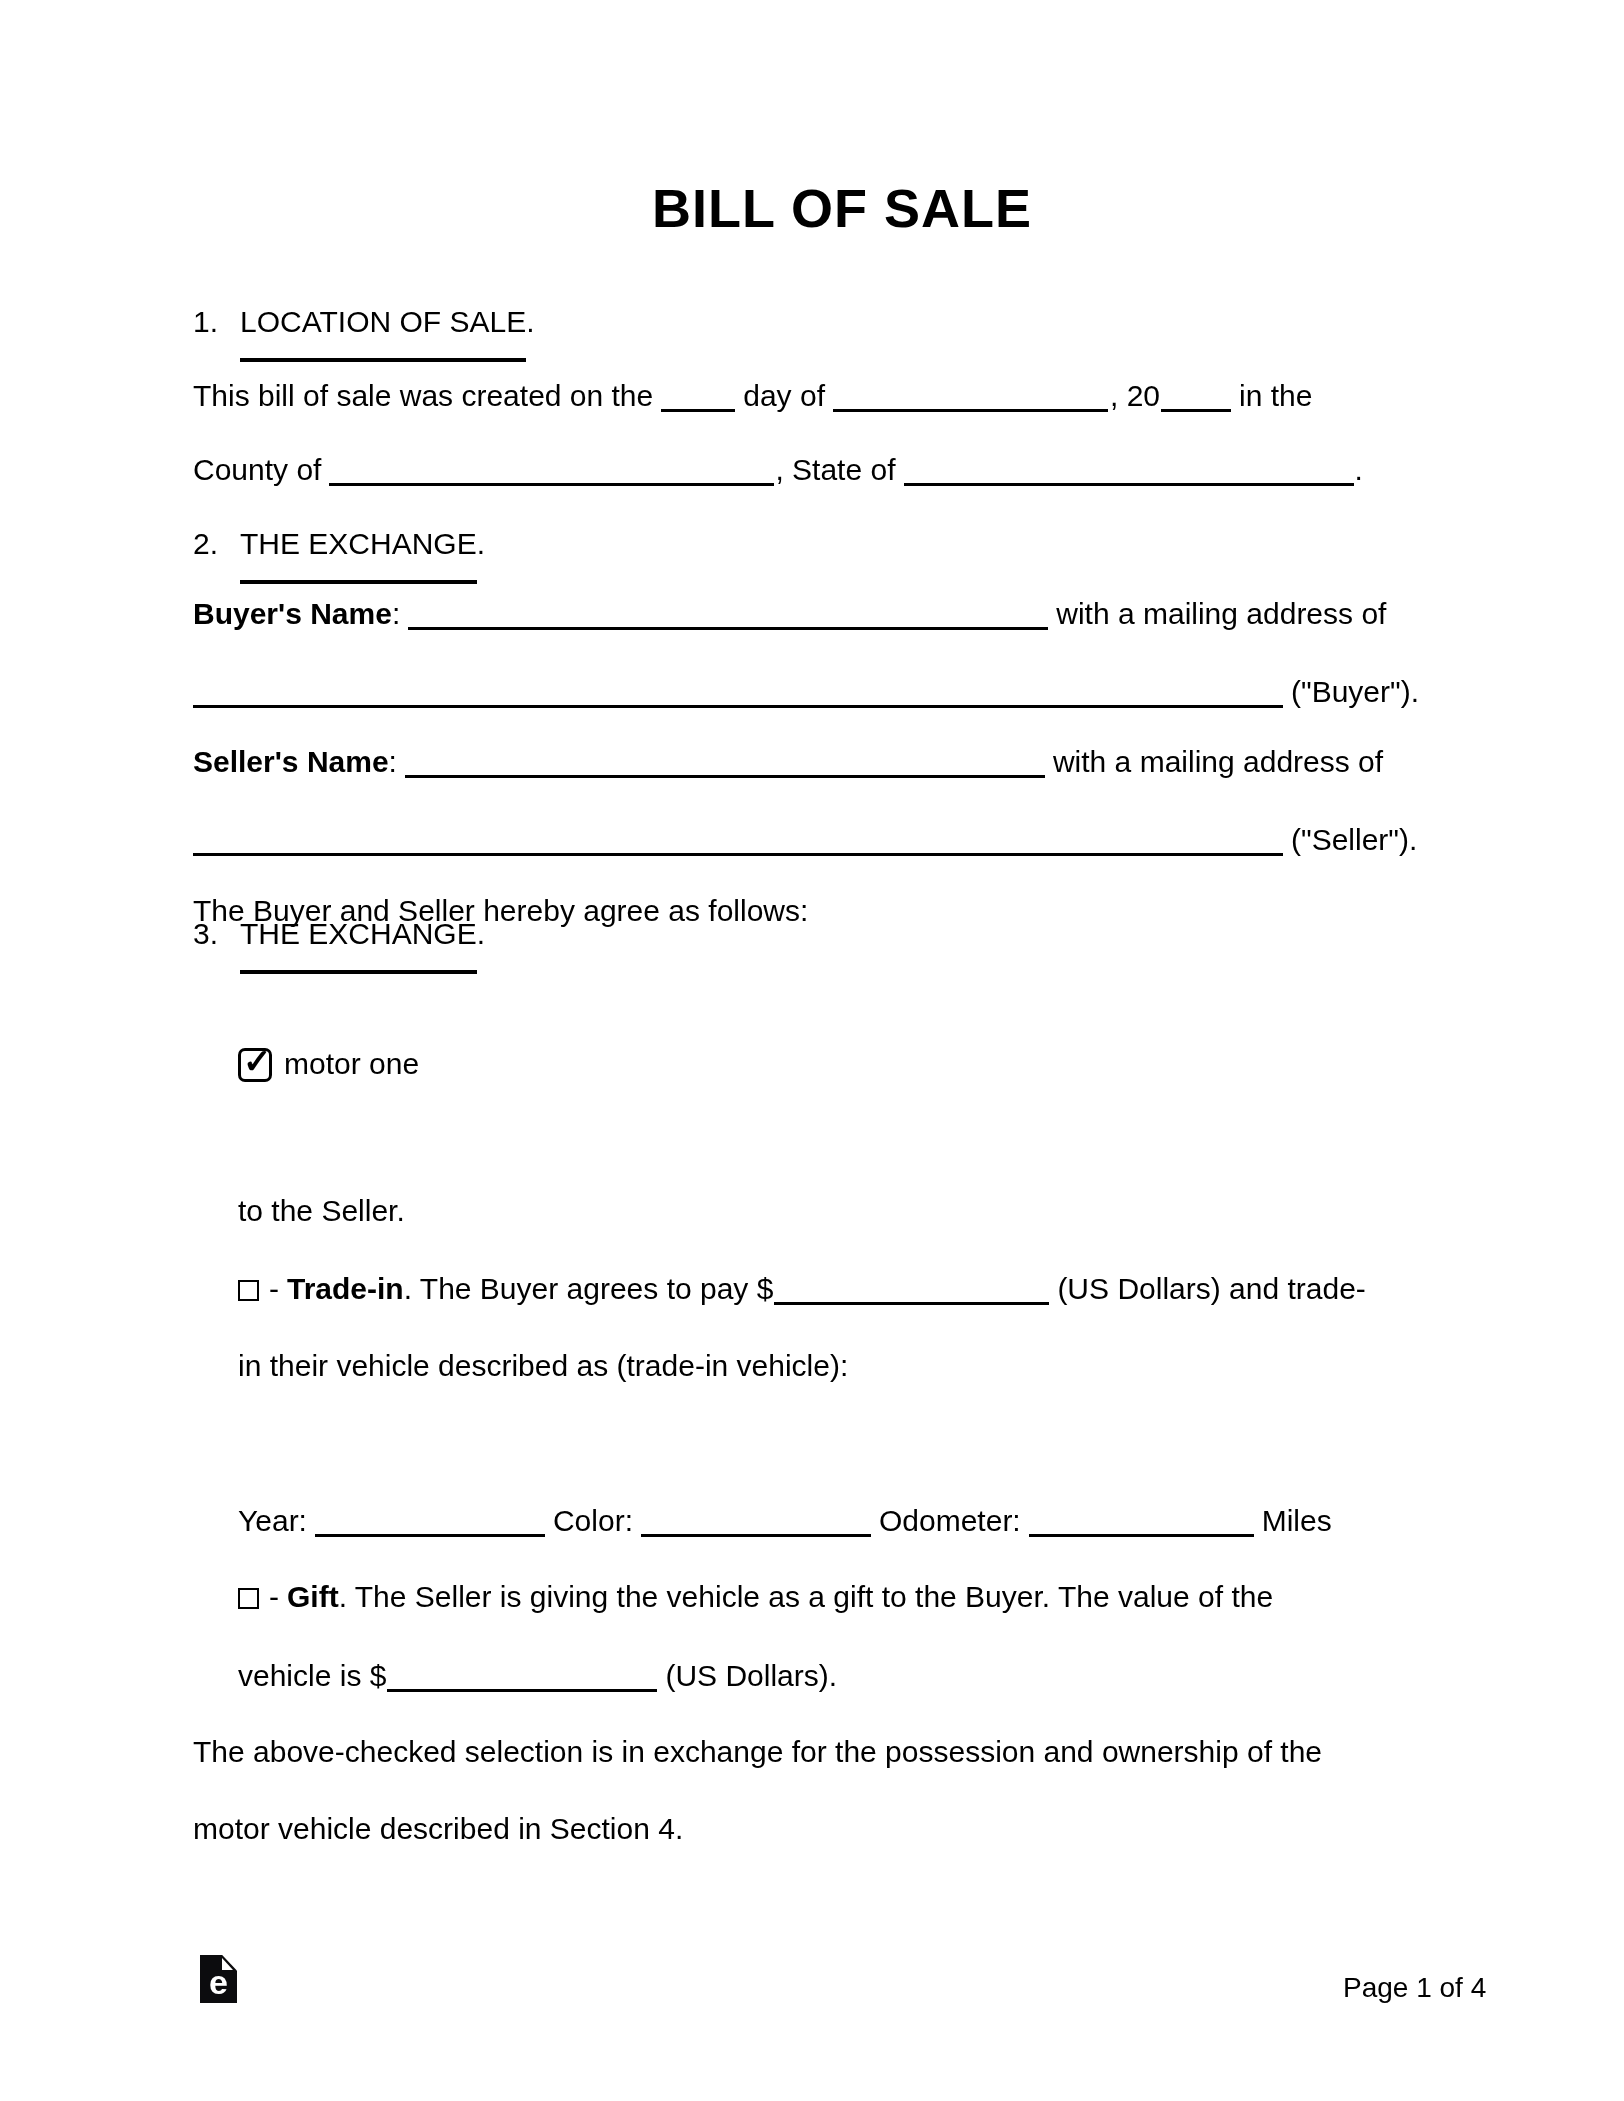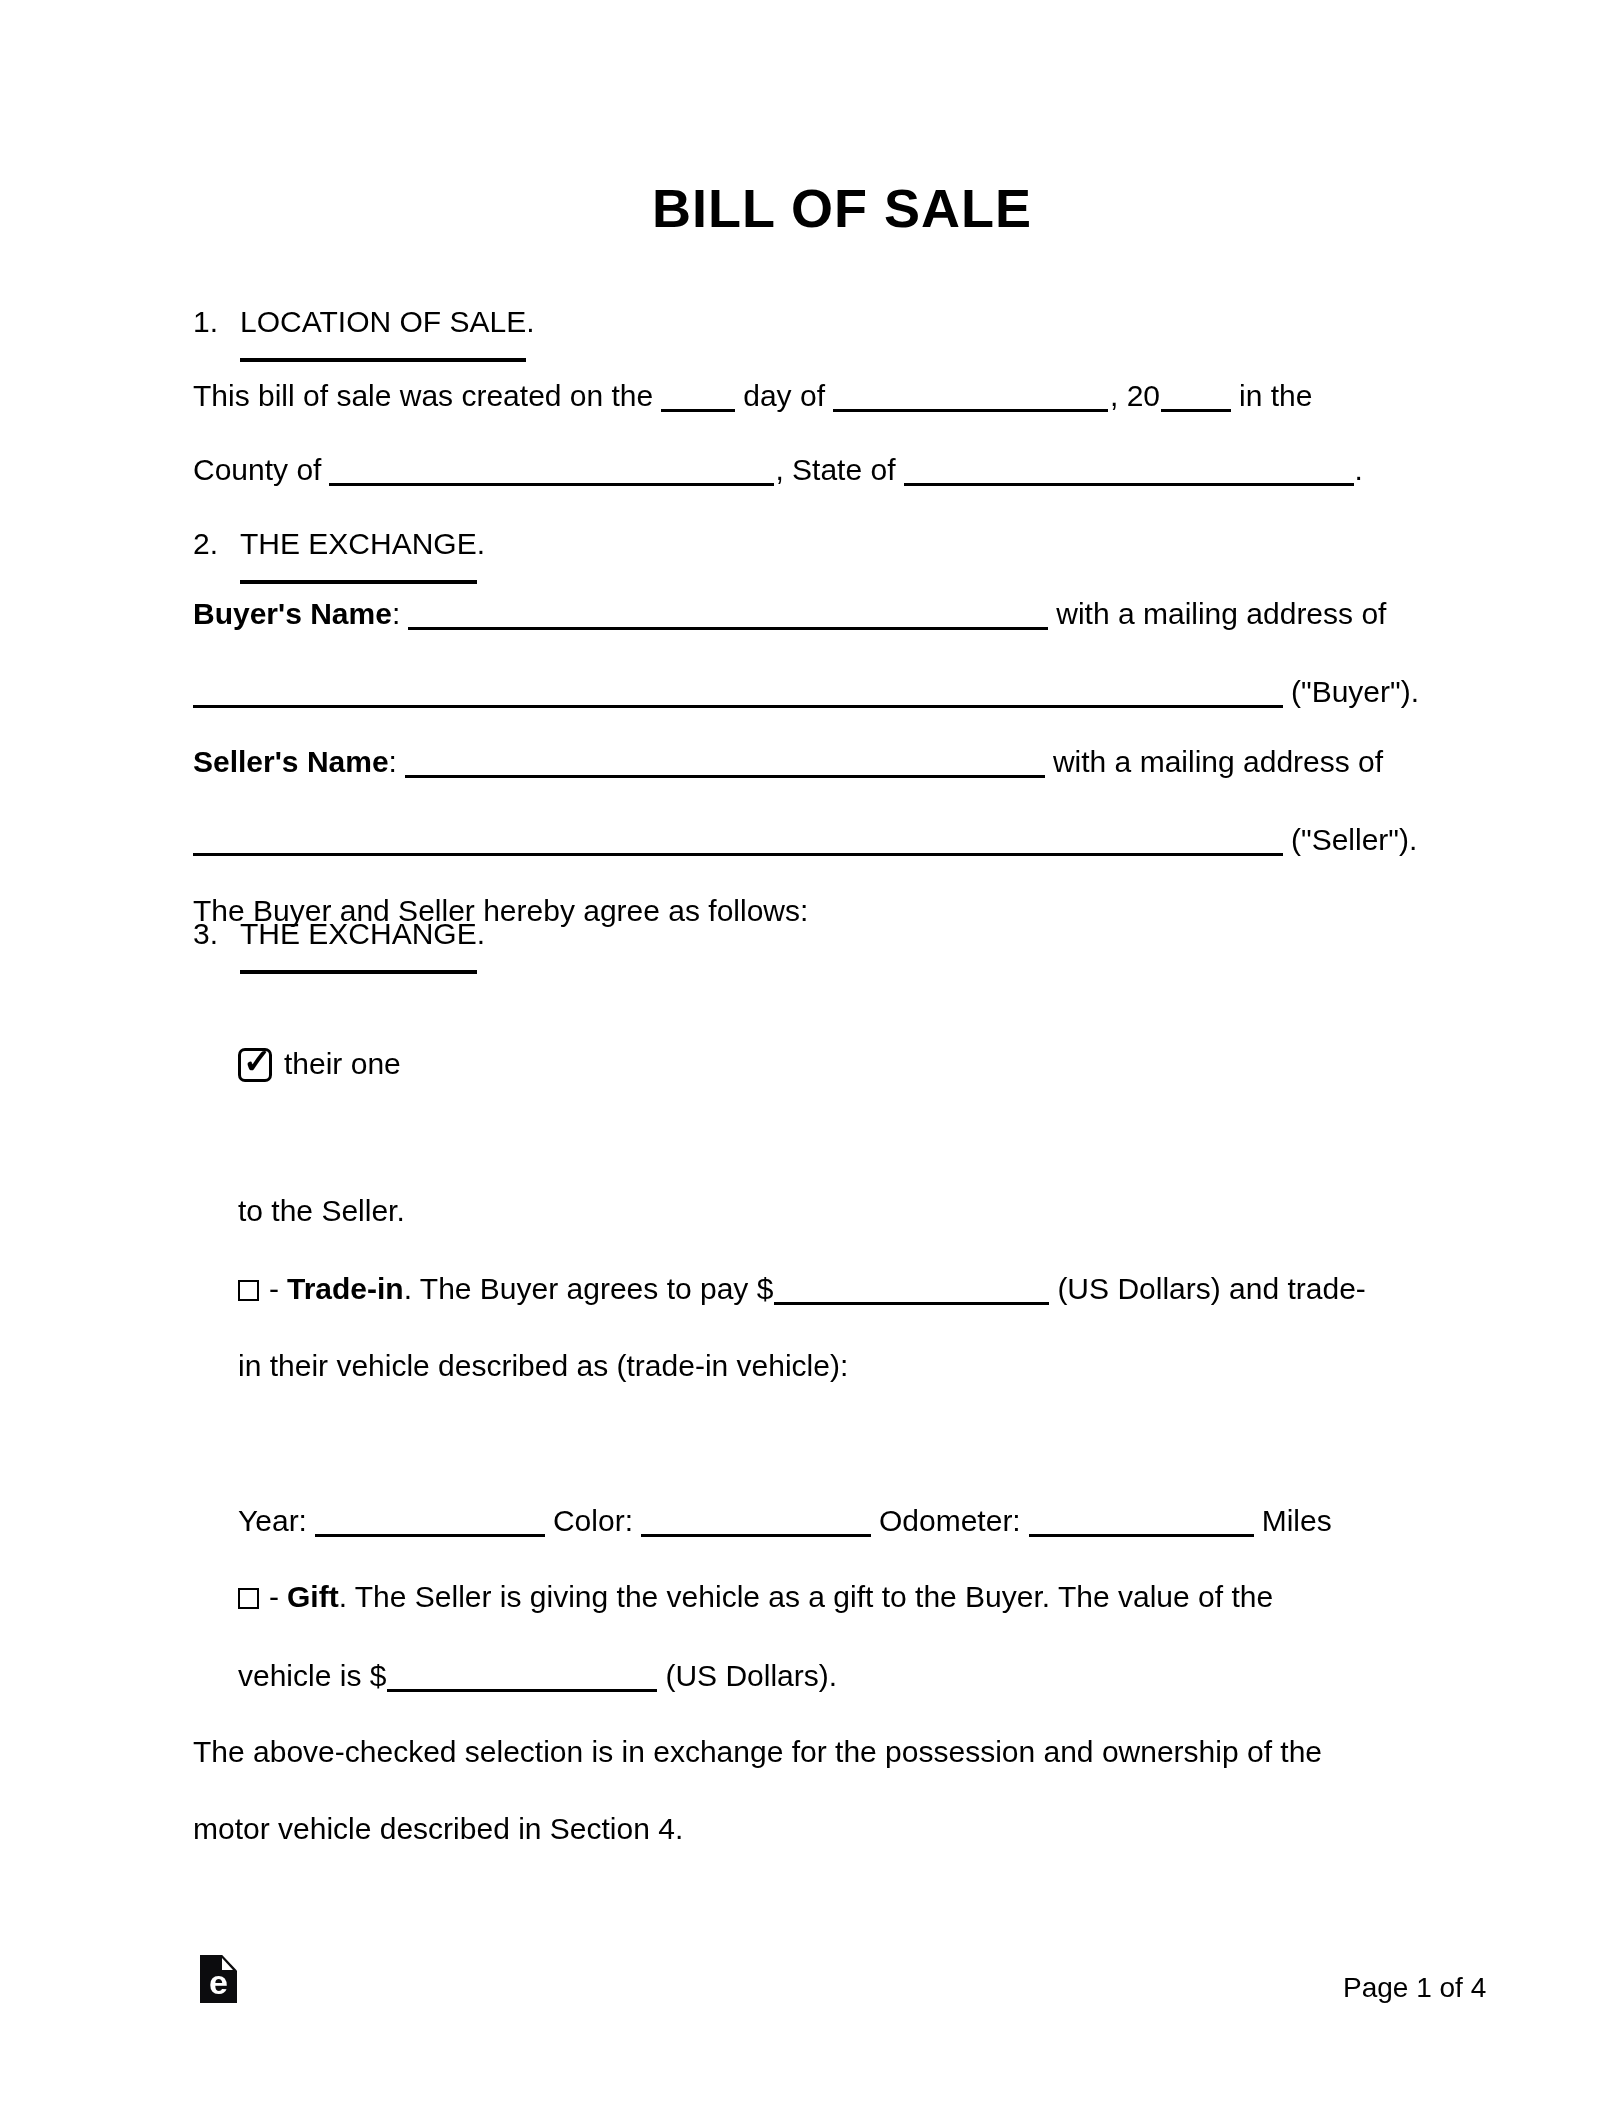--- a/index.html
+++ b/index.html
@@ -137,21 +137,21 @@
     <span class="blank" style="width:1090px;margin-left:0"></span><span>("Seller").</span>
   </div>
 
   <div class="line" style="top:894px">The Buyer and Seller hereby agree as follows:</div>
 
   <div class="line" style="top:917px">
     <span class="secnum">3.</span><span class="sec-heading">THE EXCHANGE</span><span>.</span>
   </div>
 
   <div class="line indent" style="top:1047px">
-    <span class="checkbox-checked"><span class="mark">✓</span></span><span>their one</span>
+    <span class="checkbox-checked"><span class="mark">✓</span></span><span>motor one</span>
   </div>
 
 
   <div class="line indent" style="top:1194px">to the Seller.</div>
 
   <div class="line indent" style="top:1272px">
     <span class="checkbox-empty"></span><span class="dash">-</span><span class="b">Trade-in</span><span>. The Buyer agrees to pay $</span><span class="blank m0l" style="width:275px"></span><span>(US Dollars) and trade-</span>
   </div>
 
   <div class="line indent" style="top:1349px">in their vehicle described as (trade-in vehicle):</div>

